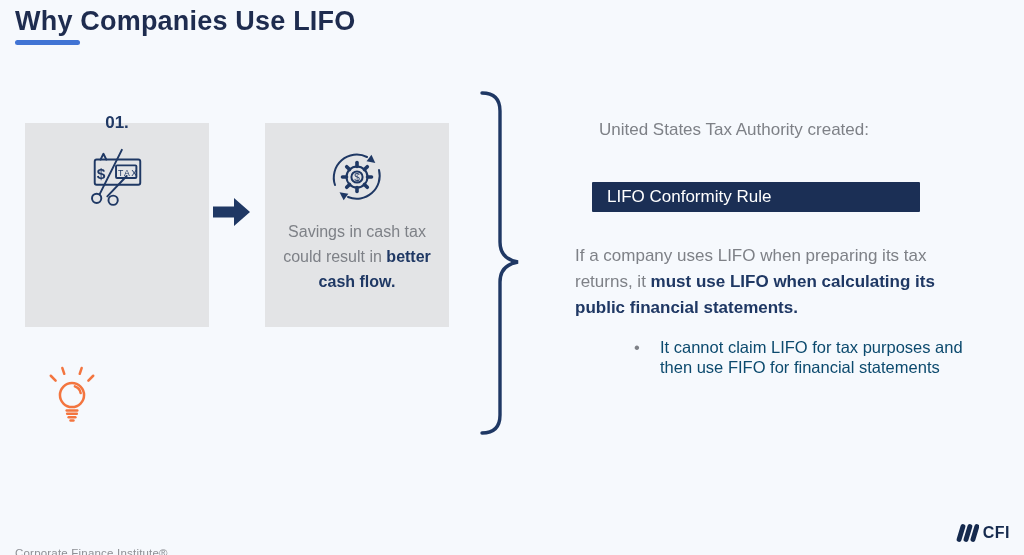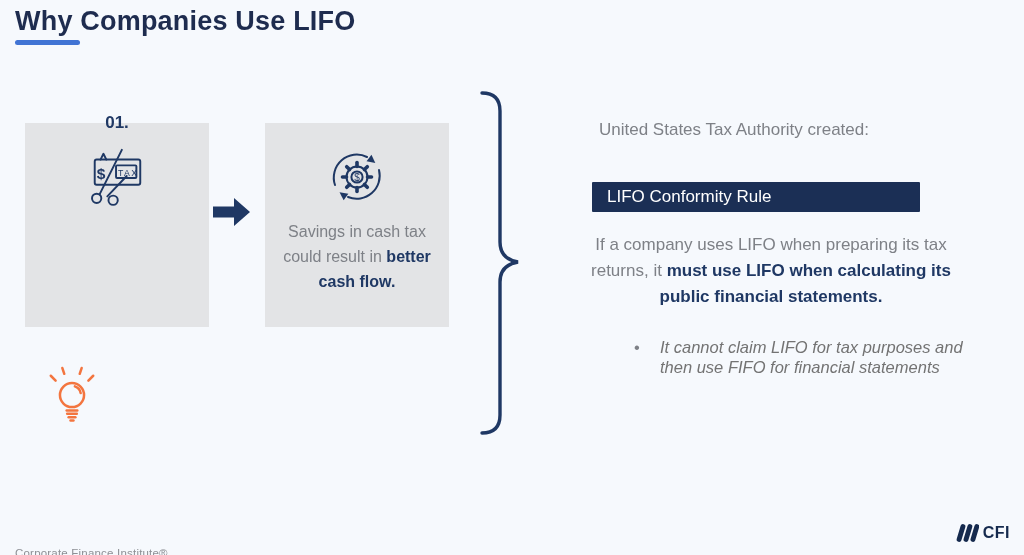--- a/index.html
+++ b/index.html
@@ -53,32 +53,32 @@
     position:absolute;left:575px;top:120px;
     font-size:17px;color:#7E8187;margin-left:24px;
   }
   .badge{
     position:absolute;left:576px;top:182px;width:313px;height:30px;
     background:#1B2F55;border-radius:1px;
     color:#FFFFFF;font-size:17px;font-weight:500;
     line-height:30px;padding-left:15px;margin-left:16px;
   }
   .body-text{
-    position:absolute;left:575px;top:232px;width:392px;
-    font-size:17px;line-height:26px;color:#7E8187;text-align:center;
+    position:absolute;left:575px;top:243px;width:392px;
+    font-size:17px;line-height:26px;color:#7E8187;
   }
   .bullet-row{
     position:absolute;left:634px;top:338px;width:330px;
     display:flex;align-items:flex-start;
   }
   .bullet-marker{
     width:26px;flex:0 0 26px;font-size:16.5px;line-height:19.5px;color:#7E8187;
   }
   .bullet-text{
-    flex:1;font-size:16.5px;line-height:19.5px;color:#737373;font-style:italic;
+    flex:1;font-size:16.5px;line-height:19.5px;color:#0c4a6e;
   }
   
   .footer-left{
     position:absolute;left:15px;top:527px;
     font-size:11.5px;color:#8D9095;letter-spacing:.2px;margin-top:20px;
   }
   .logo{
     position:absolute;right:14px;top:521px;
     display:flex;align-items:center;gap:4px;
   }

